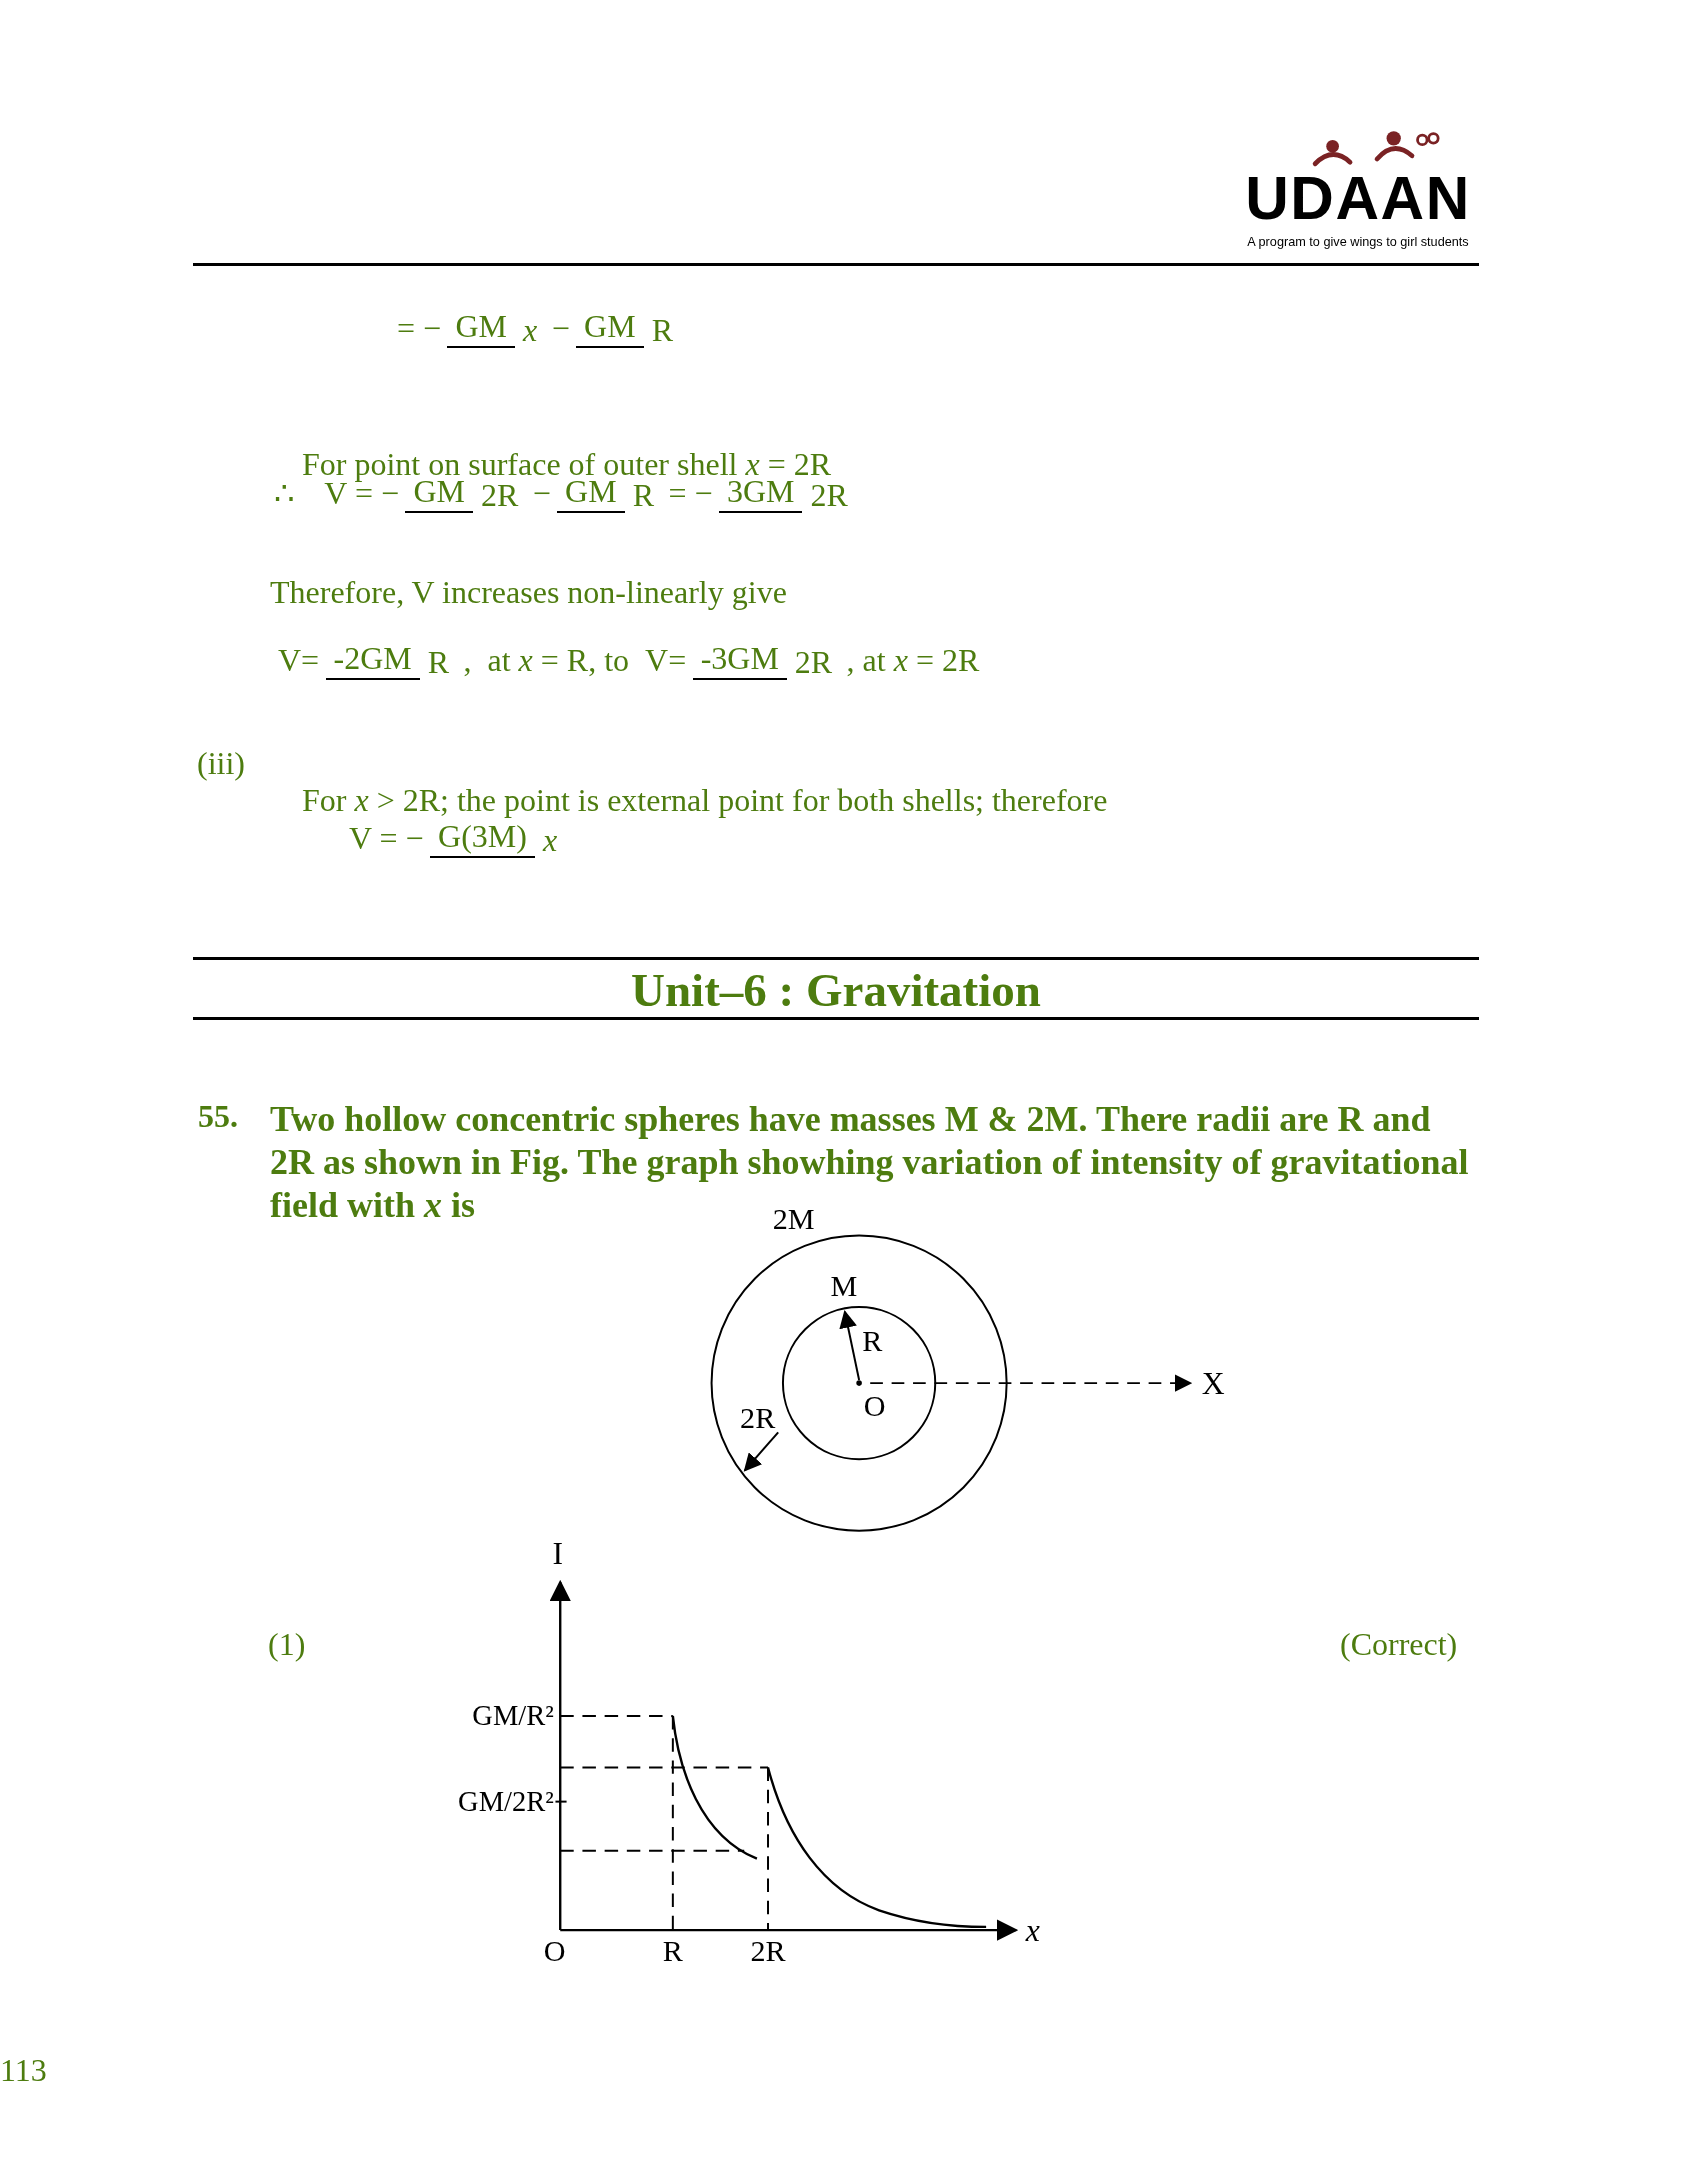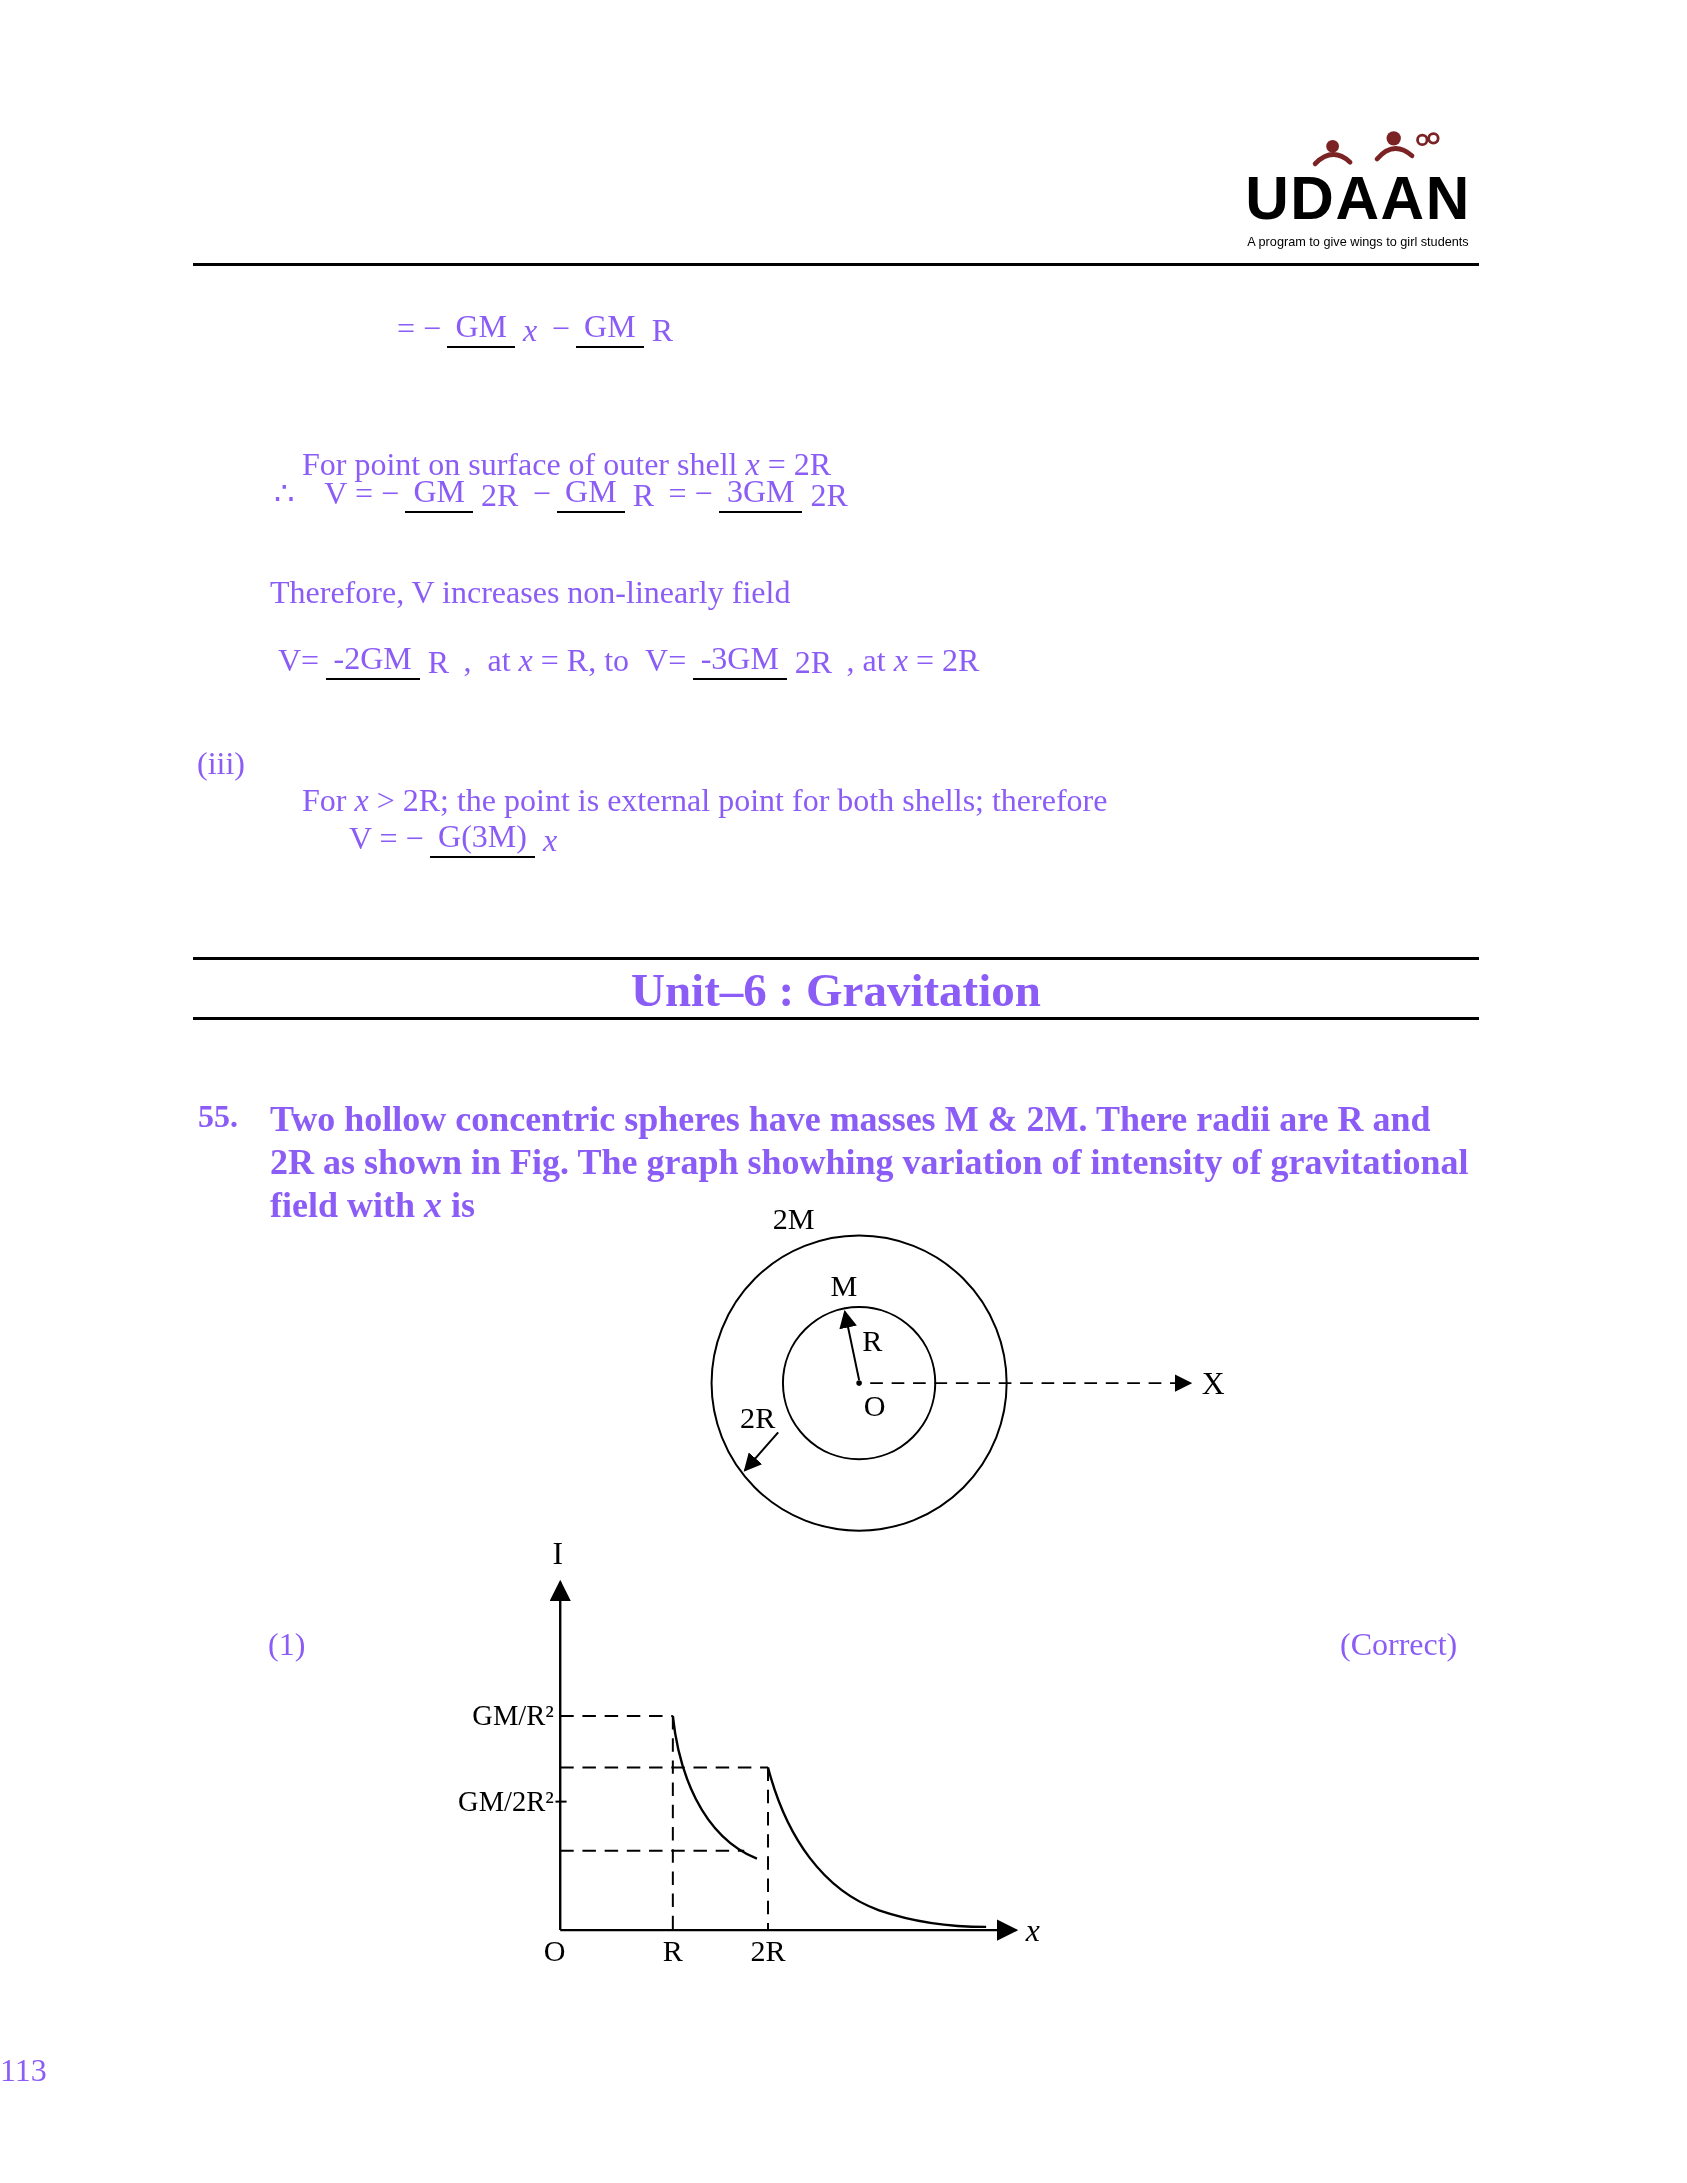--- a/index.html
+++ b/index.html
@@ -1,19 +1,19 @@
 <!DOCTYPE html>
 <html style="font-size:12.7px"><head>
 <meta charset="utf-8">
 <style>
   html, body { margin:0; padding:0; }
   body { width:1687px; height:2183px; background:#ffffff; }
   .page {
     position:relative; width:1687px; height:2183px; background:#ffffff;
-    font-family:"Liberation Serif","DejaVu Serif",serif; color:#8b5cf6; overflow:hidden;
+    font-family:"Liberation Serif","DejaVu Serif",serif; color:#4d7c0f; overflow:hidden;
   }
   .abs { position:absolute; }
   .rule { position:absolute; height:3.2px; background:#000; }
   .body-line { position:absolute; font-size:32px; white-space:pre;font-family:Liberation Serif, serif; }
   .math-row { position:absolute; display:flex; align-items:center; font-size:32px; white-space:pre; }
   .frac { display:inline-flex; flex-direction:row; align-items:flex-end; margin:0 6.4px; line-height:1.15; text-align:center; }
   .frac .num { padding:0 8px 1.6px; border-bottom:2.4px solid #000; }
   .frac .den { padding:1.6px 8px 0; }
   .it { font-style:italic; }
   .italic { font-style:italic; }
@@ -74,21 +74,21 @@
       <span class="num">GM</span>
       <span class="den">R</span>
     </span>
     <span>= −</span>
     <span class="frac">
       <span class="num">3GM</span>
       <span class="den">2R</span>
     </span>
   </div>
 
-  <div class="body-line" style="left:270px; top:574px;">Therefore, V increases non-linearly field</div>
+  <div class="body-line" style="left:270px; top:574px;">Therefore, V increases non-linearly give</div>
 
   <div class="math-row" style="left:278px; top:640px;">
     <span>V=</span>
     <span class="frac">
       <span class="num">-2GM</span>
       <span class="den">R</span>
     </span>
     <span>,  at </span>
     <span class="it">x</span>
     <span> = R, to  </span>

